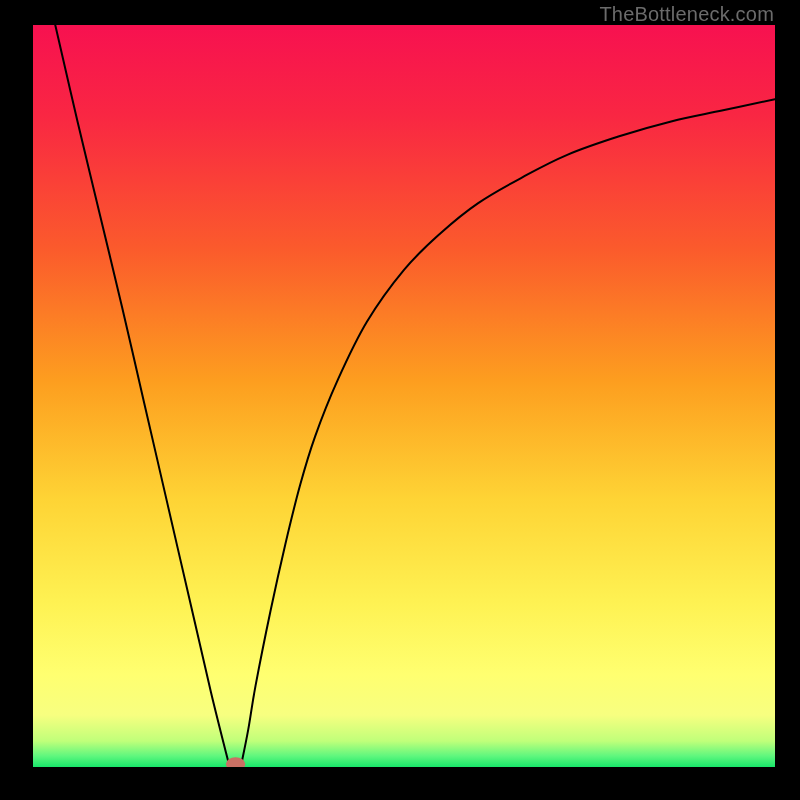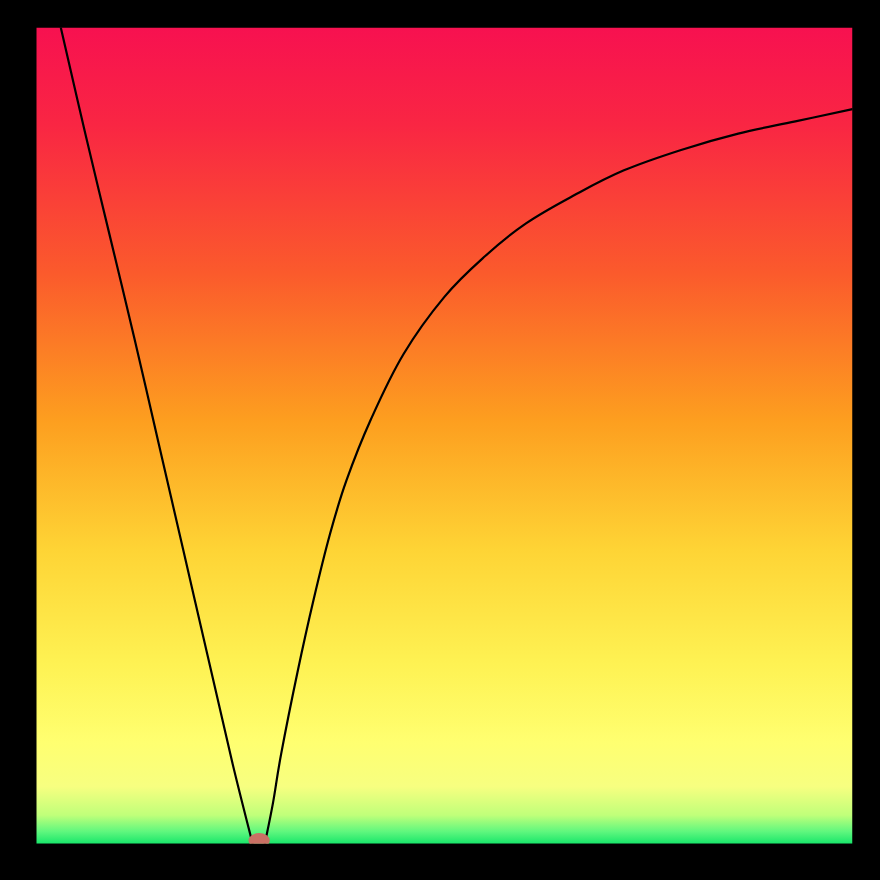--- a/index.html
+++ b/index.html
@@ -39,20 +39,21 @@
     font-size: 20px;
     letter-spacing: 0.2px;
     user-select: none;
   }
 </style>
 </head>
 <body>
 
 <div class="frame">
 
+  <div class="watermark">TheBottleneck.com</div>
 
   <div class="plot-wrap">
     <svg class="gradient" viewBox="0 0 100 100" preserveAspectRatio="none">
       <defs>
         <linearGradient id="bg-grad" x1="0" y1="0" x2="0" y2="1">
             <stop offset="0%" stop-color="#f71150"></stop>
             <stop offset="12%" stop-color="#f92643"></stop>
             <stop offset="30%" stop-color="#fb5a2c"></stop>
             <stop offset="48%" stop-color="#fd9e1f"></stop>
             <stop offset="64%" stop-color="#fed435"></stop>

